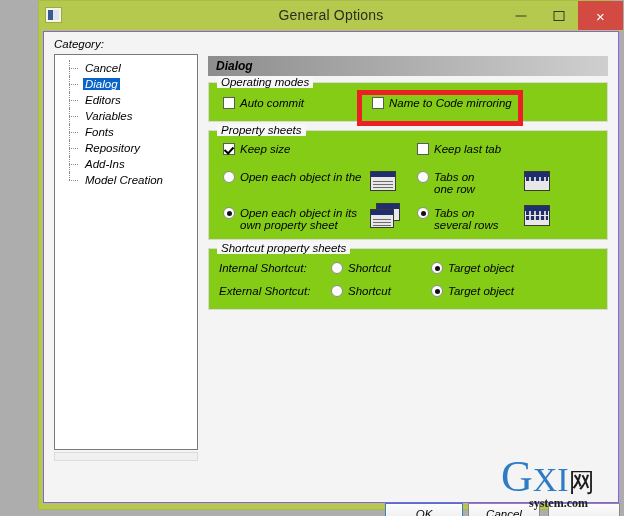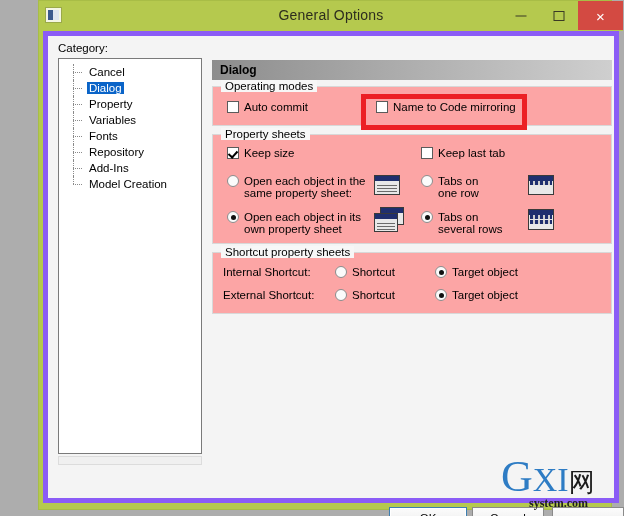--- a/index.html
+++ b/index.html
@@ -43,22 +43,23 @@
   #btn-close{left:539px;width:45px;background:#d34a42;}
   .winbtn .mark{position:absolute;left:50%;top:50%;transform:translate(-50%,-50%);}
   #btn-min .mark{width:11px;height:1px;background:#3a3a25;}
   #btn-max .mark{width:11px;height:10px;border:1.5px solid #3a3a25;box-sizing:border-box;}
   #btn-close .mark{color:#fff;font-size:15px;line-height:1;}
 
   
   #client{
     position:absolute;left:4px;top:30px;width:576px;height:472px;
     background:#f4f4f4;
-    border:5px solid #8b5cf6;
+    border:1px solid #8b5cf6;
     box-sizing:border-box;
+    font-style:italic;
   }
 
   #category-label{position:absolute;left:10px;top:6px;font-size:11.5px;}
   #tree{
     position:absolute;left:10px;top:22px;width:144px;height:396px;
     background:#fff;border:1px solid #7a7a7a;box-sizing:border-box;
     overflow:hidden;
   }
   .tree-item{
     position:relative;height:16px;line-height:16px;padding-left:28px;
@@ -86,21 +87,21 @@
 
   #pane-header{
     position:absolute;left:0;top:0;width:400px;height:20px;
     background:linear-gradient(90deg,#8d8d8d 0%,#a8a8a8 40%,#cfcfcf 100%);
     font-weight:bold;font-size:12px;line-height:20px;padding-left:8px;
     box-sizing:border-box;color:#000;
   }
 
   .group{
     position:absolute;left:0;width:400px;
-    border:1px solid #d8d8d8;background:#fca5a5;box-sizing:border-box;
+    border:1px solid #d8d8d8;background:#84cc16;box-sizing:border-box;
   }
   .group-title{
     position:absolute;left:8px;top:-7px;background:#f7f7f7;
     padding:0 4px;font-size:11.5px;
   }
   #grp-operating{top:26px;height:40px;}
   #grp-property{top:74px;height:110px;}
   #grp-shortcut{top:192px;height:62px;}
   #grp-objlists{top:262px;height:44px;}
 
@@ -203,21 +204,21 @@
           <span class="lbl">Cancel</span>
         </div>
         <div class="tree-item selected">
           <span class="vline"></span>
           <span class="dash"></span>
           <span class="lbl">Dialog</span>
         </div>
         <div class="tree-item">
           <span class="vline"></span>
           <span class="dash"></span>
-          <span class="lbl">Property</span>
+          <span class="lbl">Editors</span>
         </div>
         <div class="tree-item">
           <span class="vline"></span>
           <span class="dash"></span>
           <span class="lbl">Variables</span>
         </div>
         <div class="tree-item">
           <span class="vline"></span>
           <span class="dash"></span>
           <span class="lbl">Fonts</span>
@@ -270,21 +271,20 @@
 
           <div class="ctl" style="left:208px;top:12px;">
             <span class="cb"></span>
             <span class="cb-label">Keep last tab</span>
           </div>
 
           <div class="ctl two-line" style="left:14px;top:40px;">
             <span class="rb"></span>
             <span class="rb-label">
               <span>Open each object in the</span><br>
-              <span>same property sheet:</span>
             </span>
           </div>
           <div class="prev" style="left:161px;top:40px;">
             <div class="w" style="left:0;top:0;width:26px;height:20px;">
               <div class="tb"></div>
               <div class="ln" style="top:9px;"></div>
               <div class="ln" style="top:12px;"></div>
               <div class="ln" style="top:15px;"></div>
             </div>
           </div>

